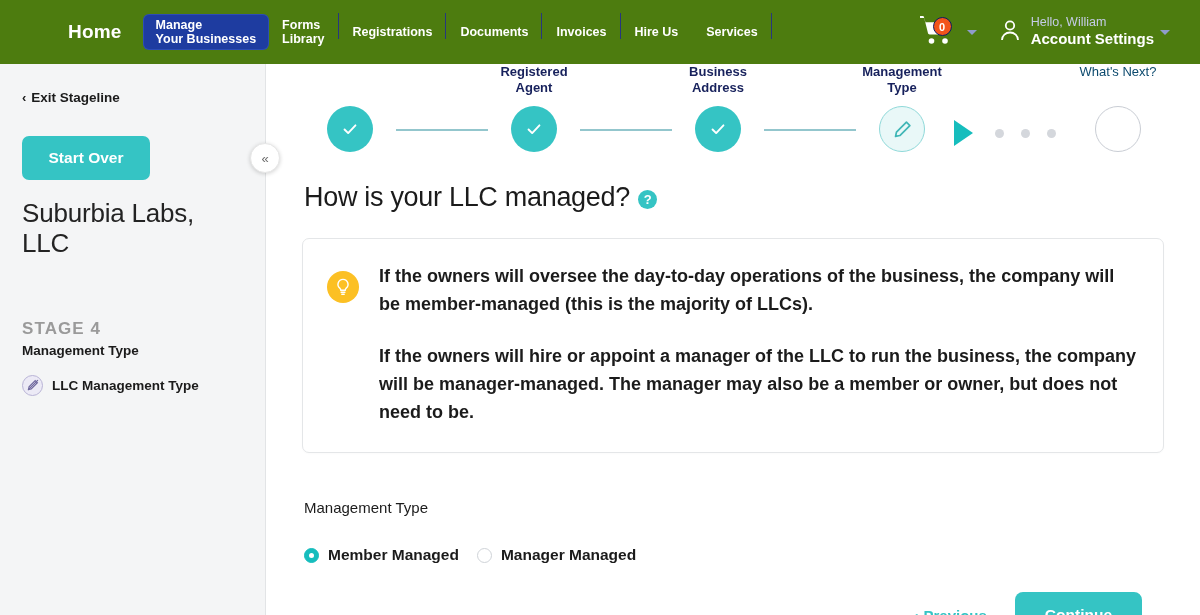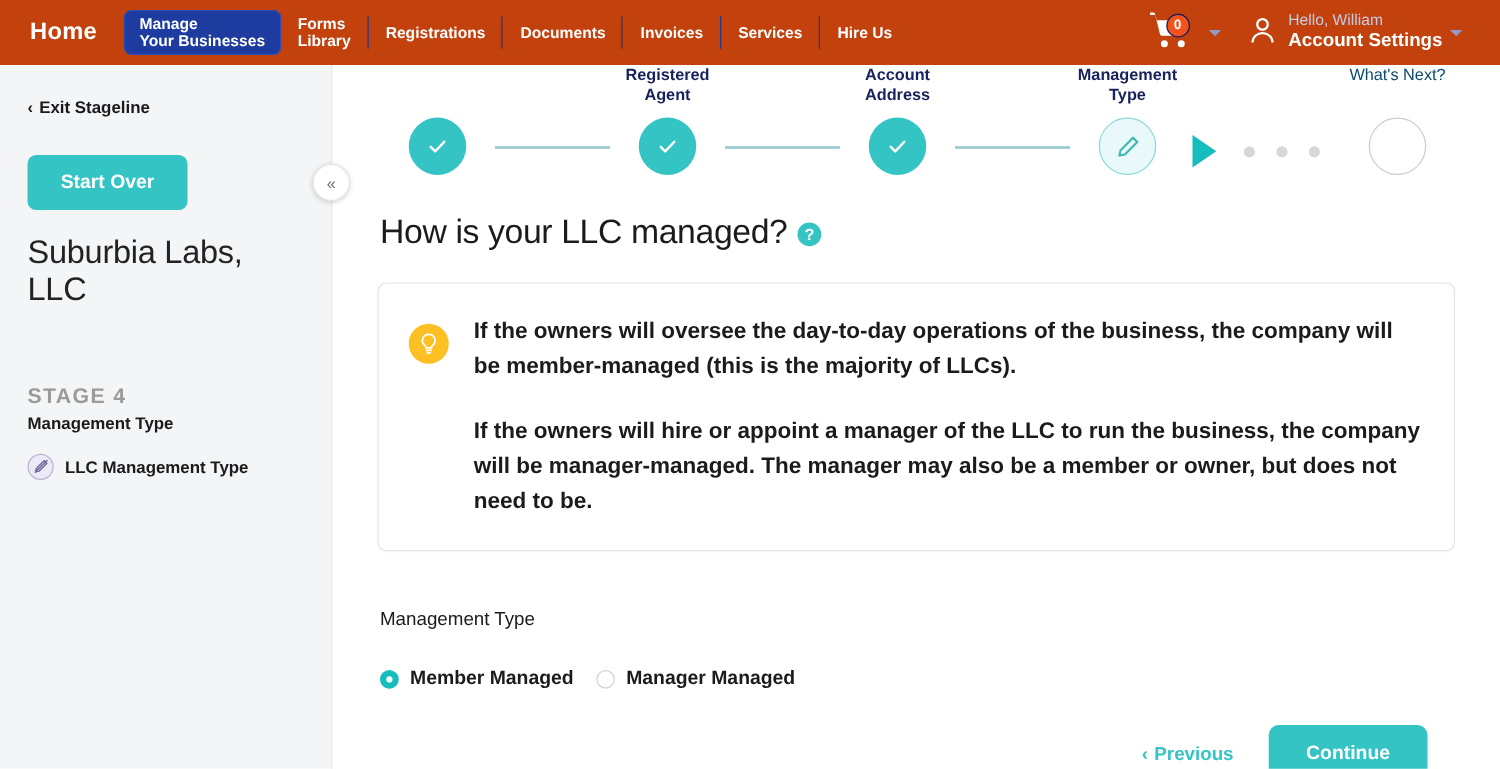--- a/index.html
+++ b/index.html
@@ -5,24 +5,25 @@
   * { box-sizing: border-box; margin: 0; padding: 0; }
   html, body {
     width: 1200px; height: 615px;
     font-family: "Liberation Sans", sans-serif;
     background: #ffffff;
     overflow: hidden;
   }
 
   
   .navbar {
-    height: 52px; width: 100%;
-    background: #c2410c;
+    height: 64px; width: 100%;
+    background: #4d7c0f;
     display: flex; align-items: center;
     position: relative;
+    padding-left: 44px;
   }
   .nav-left { display: flex; align-items: center; height: 100%; }
   .nav-home {
     color: #ffffff; font-size: 19px; font-weight: bold;
     padding: 0 22px 0 24px; letter-spacing: .2px;
     white-space: nowrap; cursor: pointer;
   }
   .nav-tab {
     color: #ffffff; font-size: 12.5px; font-weight: bold;
     padding: 0 14px; line-height: 14.5px;
@@ -279,26 +280,26 @@
       <span>Documents</span>
       <span class="sep"></span>
     </div>
 
     <div class="nav-tab">
       <span>Invoices</span>
       <span class="sep"></span>
     </div>
 
     <div class="nav-tab">
+      <span>Hire Us</span>
+    </div>
+
+    <div class="nav-tab">
       <span>Services</span>
       <span class="sep"></span>
-    </div>
-
-    <div class="nav-tab">
-      <span>Hire Us</span>
     </div>
   </div>
 
   <div class="nav-right">
     <div class="cart-wrap">
       <span>
         <svg width="34" height="30" viewBox="0 0 34 30" fill="#ffffff">
           <path d="M1 3h4.3l1.2 4.2h22.8c1 0 1.6.9 1.3 1.8l-3 9.4c-.2.7-.8 1.1-1.5 1.1H10.6c-.8 0-1.4-.5-1.6-1.2L5 2.2C4.9 1.5 4.3 1 3.6 1H1z"></path>
           <circle cx="12.5" cy="26" r="2.8"></circle>
           <circle cx="26" cy="26" r="2.8"></circle>
@@ -378,21 +379,21 @@
           <svg width="20" height="20" viewBox="0 0 22 22" fill="none" stroke="#ffffff" stroke-width="2.1" stroke-linecap="round" stroke-linejoin="round">
             <path d="M5 11.5l4 4 8-8.5"></path>
           </svg>
         </div>
       </div>
 
       <div class="connector"></div>
 
       <div class="step">
         <div class="step-label">
-          <div>Account</div>
+          <div>Business</div>
           <div>Address</div>
         </div>
         <div class="circle done">
           <svg width="20" height="20" viewBox="0 0 22 22" fill="none" stroke="#ffffff" stroke-width="2.1" stroke-linecap="round" stroke-linejoin="round">
             <path d="M5 11.5l4 4 8-8.5"></path>
           </svg>
         </div>
       </div>
 
       <div class="connector"></div>

